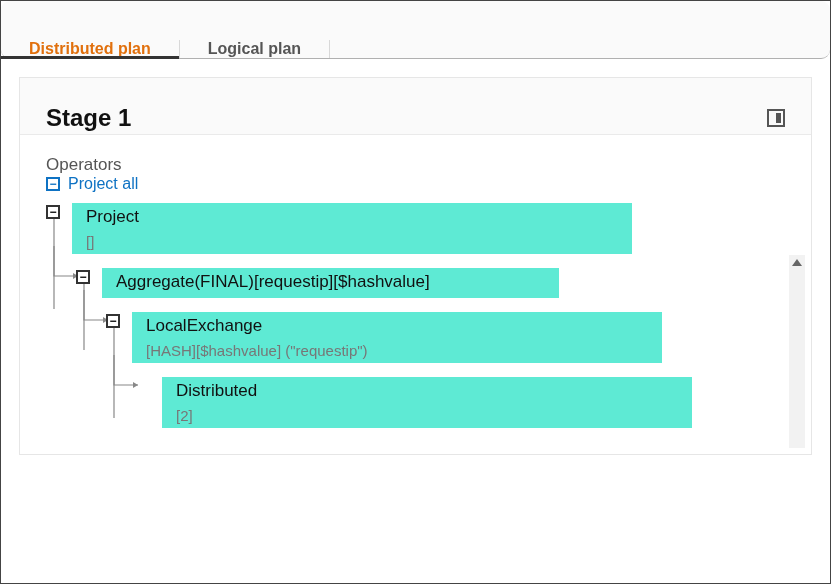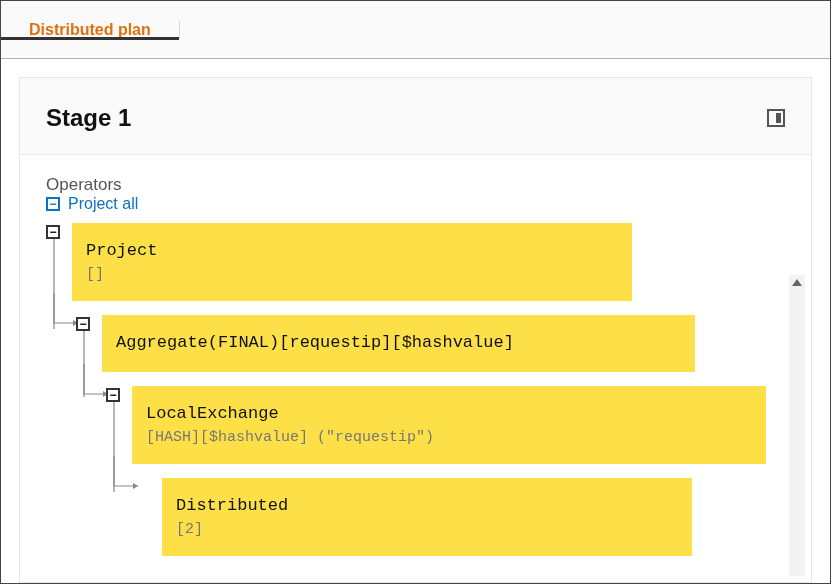--- a/index.html
+++ b/index.html
@@ -8,24 +8,25 @@
     padding: 0;
     font-family: "Helvetica Neue", Arial, sans-serif;
     background: #fff;
     width: 831px;
     height: 584px;
     overflow: hidden;
     border: 1px solid #444;
   }
   .tabs {
     display: flex;
-    align-items: center;
+    align-items: flex-end;
     border-bottom: 1px solid #b0b0b0;
     background: #fafafa;
     height: 58px;
+    border-radius: 9px;
   }
   .tab {
     padding: 0 28px;
     display: flex;
     align-items: center;
     font-size: 16px;
     font-weight: 700;
     color: #555;
     cursor: pointer;
     position: relative;
@@ -38,21 +39,21 @@
     content: "";
     position: absolute;
     left: 0; right: 0; bottom: -1px;
     height: 3px;
     background: #333;
   }
   .stage-header {
     display: flex;
     justify-content: space-between;
     align-items: center;
-    padding: 26px 26px 22px 26px;
+    padding: 26px 26px 2px 26px;
     border-bottom: 1px solid #eaeaea;
     margin: 18px 18px 0 18px;
     background: #fafafa;
     border: 1px solid #eaeaea;
     border-bottom: 1px solid #eaeaea;
   }
   .stage-wrap {
     margin: 18px;
     border: 1px solid #e6e6e6;
     background: #fff;
@@ -105,24 +106,23 @@
   .tree { position: relative; }
   .node {
     position: relative;
   }
   .node-row {
     display: flex;
     align-items: flex-start;
     position: relative;
   }
   .node-box {
-    background: #fde047;
-    padding: 18px 14px;
+    background: #5eead4;
+    padding: 4px 14px;
     flex: 0 0 auto;
-    font-family: Liberation Mono, monospace;
   }
   .node-title {
     font-size: 17px;
     color: #111;
     margin-bottom: 2px;
   }
   .node-detail {
     font-size: 15px;
     color: #777;
     margin-top: 6px;
@@ -173,20 +173,23 @@
     border-bottom:7px solid #666;
   }
 </style>
 </head>
 <body>
 
 <div class="tabs">
   <div class="tab active">
     <span>Distributed plan</span>
   </div>
+  <div class="tab">
+    <span>Logical plan</span>
+  </div>
 </div>
 
 <div class="stage-wrap">
   <div class="stage-header" style="margin:0;border-left:none;border-right:none;border-top:none;">
     <div class="stage-title">Stage 1</div>
     <div class="panel-icon"></div>
   </div>
 
   <div class="stage-body">
     <div class="section-label">Operators</div>
@@ -216,38 +219,38 @@
       <path d="M 0 0 L 0 30 L 24 30" stroke="#888" stroke-width="1.2" fill="none"></path>
       <path d="M 24 30 l -5 -3 l 0 6 z" fill="#888"></path>
     </svg>
           <div class="node-row">
             <div class="toggler-col">
               <div class="toggler">−</div>
               <svg class="connector" style="left:8px; top:16px;" width="2" height="66">
                 <line x1="0" y1="0" x2="0" y2="66" stroke="#888" stroke-width="1.2"></line>
               </svg>
             </div>
-            <div class="node-box" style="width:593px">
+            <div class="node-box" style="width:457px">
               <div class="node-title">Aggregate(FINAL)[requestip][$hashvalue]</div>
             </div>
           </div>
         </div>
         <div class="node" style="padding-left:60px; margin-top:14px; position:relative;">
           <svg class="connector" style="left:38px; top:-22px;" width="34" height="40">
       <path d="M 0 0 L 0 30 L 24 30" stroke="#888" stroke-width="1.2" fill="none"></path>
       <path d="M 24 30 l -5 -3 l 0 6 z" fill="#888"></path>
     </svg>
           <div class="node-row">
             <div class="toggler-col">
               <div class="toggler">−</div>
               <svg class="connector" style="left:8px; top:16px;" width="2" height="90">
                 <line x1="0" y1="0" x2="0" y2="90" stroke="#888" stroke-width="1.2"></line>
               </svg>
             </div>
-            <div class="node-box" style="width:634px">
+            <div class="node-box" style="width:530px">
               <div class="node-title">LocalExchange</div>
               <div class="node-detail">[HASH][$hashvalue] ("requestip")</div>
             </div>
           </div>
         </div>
         <div class="node" style="padding-left:90px; margin-top:14px; position:relative;">
           <svg class="connector" style="left:68px; top:-22px;" width="34" height="40">
       <path d="M 0 0 L 0 30 L 24 30" stroke="#888" stroke-width="1.2" fill="none"></path>
       <path d="M 24 30 l -5 -3 l 0 6 z" fill="#888"></path>
     </svg>

